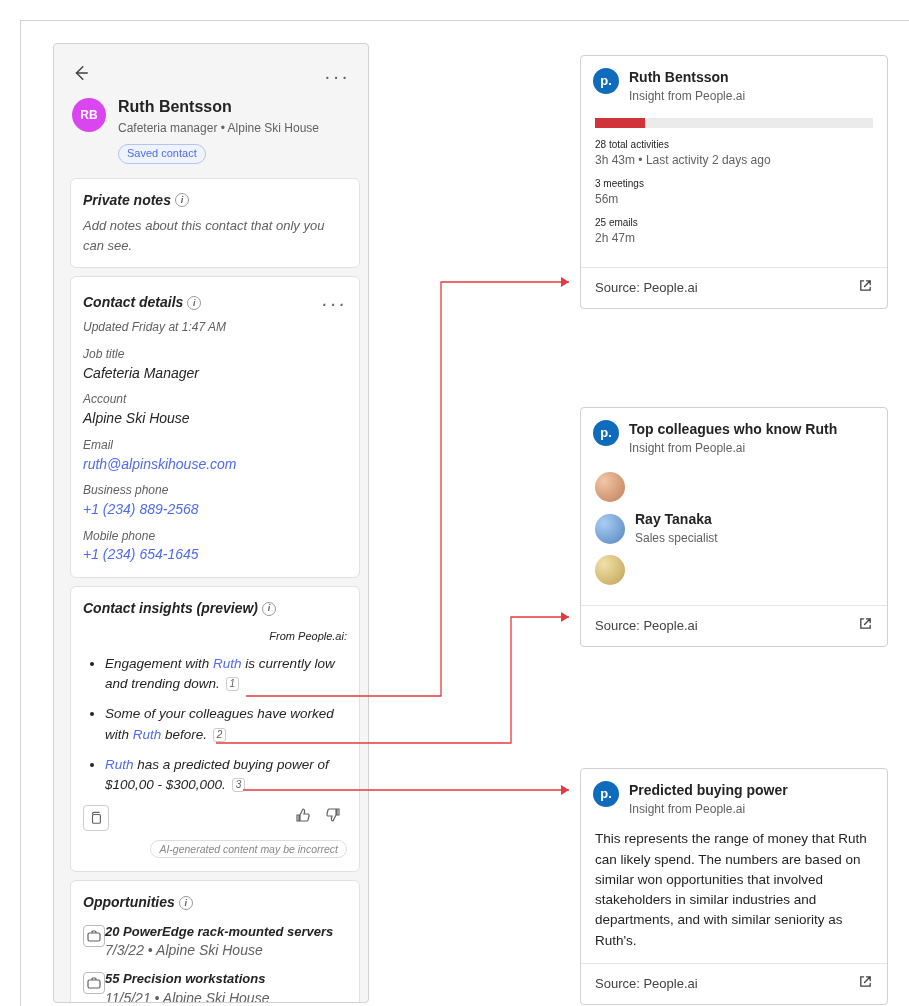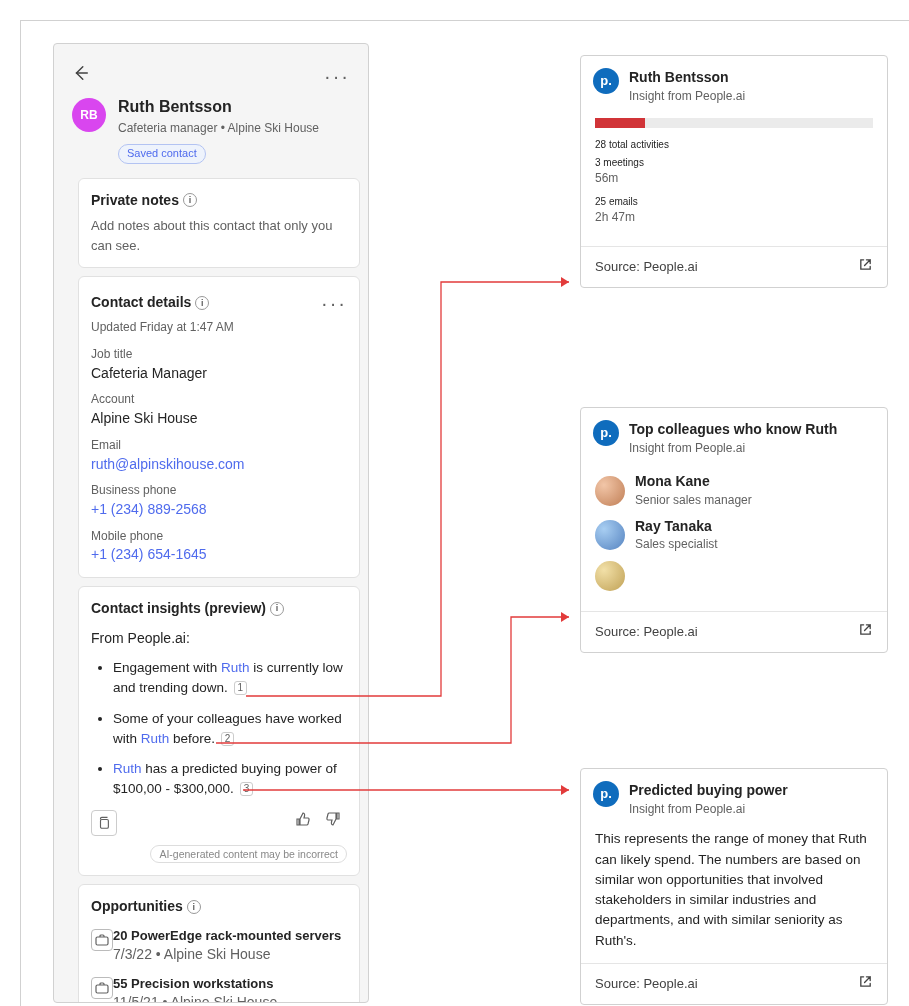--- a/index.html
+++ b/index.html
@@ -56,43 +56,44 @@
     .saved-badge {
       display: inline-block;
       font-size: 11px;
       color: #4f6bed;
       border: 1px solid #b3c3f2;
       background: #eef3fc;
       border-radius: 10px;
       padding: 1px 8px;
     }
     .card {
-      margin: 0 8px 8px 24px;
+      margin: 0 8px 8px 16px;
       background: #fff;
       border: 1px solid #e1e1e1;
       border-radius: 6px;
       padding: 12px 12px;
+      font-style: italic;
     }
     .card h3 { font-size: 14px; font-weight: 700; display: inline-flex; align-items: center; gap: 4px; }
     .info-icon {
       display: inline-flex;
       width: 14px; height: 14px;
       border: 1px solid #999;
       border-radius: 50%;
       font-size: 9px;
       align-items: center; justify-content: center;
       color: #616161;
     }
     .notes-text { color: #616161; margin-top: 6px; font-size: 13px; line-height:1.5; }
     .card-head-row { display: flex; justify-content: space-between; align-items:center;}
     .updated { font-size: 12px; color: #616161; margin-top: 2px; margin-bottom: 10px;}
     .field-label { font-size: 12px; color: #616161; margin-top: 8px;}
     .field-value { font-size: 14px; color: #242424; margin-top: 1px;}
     .link-val { color: #4f6bed; }
-    .insight-from { font-size: 14px; margin: 10px 0 6px 0;}
+    .insight-from { font-size: 11px; margin: 10px 0 6px 0; text-align: right;}
     .insight-list { list-style: disc; padding-left: 22px;}
     .insight-list li { font-size: 13.5px; margin: 10px 0; line-height:1.5;}
     .insight-list .nm { color: #4f6bed; }
     .ref-box {
       display: inline-block;
       border: 1px solid #ccc;
       border-radius: 3px;
       font-size: 10px;
       padding: 0 3px;
       color: #616161;
@@ -315,20 +316,21 @@
       <div>
         <div class="rc-title">Ruth Bentsson</div>
         <div class="rc-sub">Insight from People.ai</div>
       </div>
     </div>
     <div class="rc-body">
       <div class="eng-bar">
         <div class="eng-fill" id="eng-fill" style="width: 18%;"></div>
       </div>
       <div class="stat-h">28 total activities</div>
+      <div class="stat-s">3h 43m • Last activity 2 days ago</div>
       <div class="stat-h">3 meetings</div>
       <div class="stat-s">56m</div>
       <div class="stat-h">25 emails</div>
       <div class="stat-s">2h 47m</div>
     </div>
     <div class="rc-footer">
       <span>Source: People.ai</span>
       <span class="ext-icon">
         <svg viewBox="0 0 16 16">
             <path d="M6 3H3v10h10v-3M9 3h4v4M13 3 7 9" stroke="#424242" stroke-width="1.4" fill="none" stroke-linecap="round"></path>
@@ -341,24 +343,20 @@
     <div class="rc-head">
       <span class="pai-icon">p.</span>
       <div>
         <div class="rc-title">Top colleagues who know Ruth</div>
         <div class="rc-sub">Insight from People.ai</div>
       </div>
     </div>
     <div class="rc-body">
       <div class="colleague">
         <span class="col-av a"></span>
-        <div>
-          <div class="col-name">Mona Kane</div>
-          <div class="col-role">Senior sales manager</div>
-        </div>
       </div>
       <div class="colleague">
         <span class="col-av b"></span>
         <div>
           <div class="col-name">Ray Tanaka</div>
           <div class="col-role">Sales specialist</div>
         </div>
       </div>
       <div class="colleague">
         <span class="col-av c"></span>

